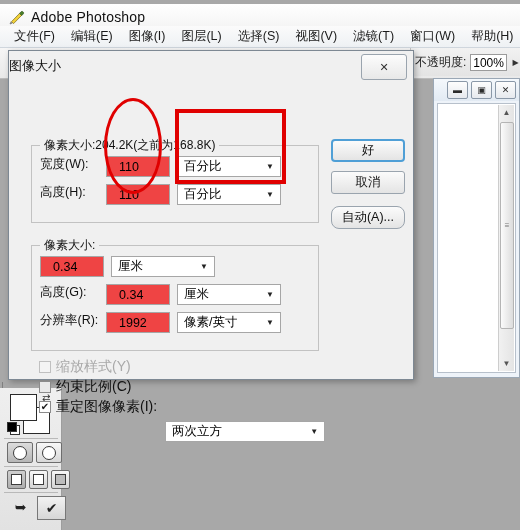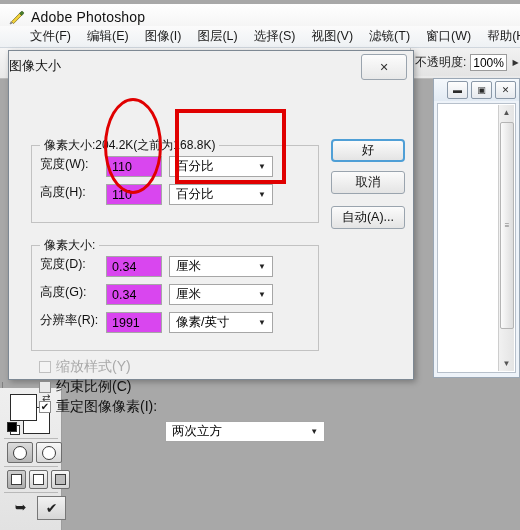--- a/index.html
+++ b/index.html
@@ -13,21 +13,21 @@
     position:absolute;left:0;top:4px;width:520px;height:26px;
     background:linear-gradient(#ffffff,#f3f3f3);
     display:flex;align-items:center;gap:6px;padding-left:8px;box-sizing:border-box;
   }
   #app-title{font-size:14px;letter-spacing:.2px;color:#111;}
   .ps-icon{width:17px;height:17px;position:relative;display:inline-block;}
   #app-menubar{
     position:absolute;left:0;top:26px;width:520px;height:22px;
     background:linear-gradient(#fbfbfb,#eef1f4);
     border-bottom:1px solid #cfd6dd;
-    display:flex;align-items:center;box-sizing:border-box;padding-left:22px;
+    display:flex;align-items:center;box-sizing:border-box;padding-left:6px;
   }
   .menu-item{
     font-size:12.5px;padding:2px 8px;color:#1a1a1a;white-space:nowrap;cursor:default;
   }
   
   #options-strip{
     position:absolute;left:0;top:48px;width:520px;height:30px;
     background:linear-gradient(#f6f6f6,#e9e9e9);border-bottom:1px solid #bbb;
   }
   .blur-blob{position:absolute;background:#8d8d8d;border-radius:6px;filter:blur(3px);opacity:.85;}
@@ -137,22 +137,22 @@
     position:absolute;margin:0;padding:0;border:1px solid #c2c2c2;background:transparent;
   }
   fieldset.group > legend{
     margin-left:8px;padding:0 4px;font-size:12px;color:#111;
   }
   #group-pixel{left:22px;top:86px;width:286px;height:84px;}
   #group-doc{left:22px;top:186px;width:286px;height:112px;}
   .field-row{display:flex;align-items:flex-start;height:26px;margin:2px 0 0 8px;}
   .field-label{width:66px;font-size:12.5px;color:#111;}
   .field-input{
-    width:56px;height:21px;background:#d946ef;border:1px solid #a6a6a6;
-    font-size:12.5px;line-height:21px;padding-left:5px;box-sizing:border-box;color:#000;
+    width:64px;height:21px;background:#ef4444;border:1px solid #a6a6a6;
+    font-size:12.5px;line-height:21px;padding-left:12px;box-sizing:border-box;color:#000;
   }
   .field-select{
     margin-left:7px;width:104px;height:21px;background:#fff;border:1px solid #a6a6a6;
     font-size:12.5px;line-height:21px;padding-left:6px;box-sizing:border-box;color:#000;
     display:flex;align-items:center;justify-content:space-between;padding-right:6px;
   }
   .caret{font-size:8px;color:#222;}
   
   #check-area{position:absolute;left:30px;top:306px;width:300px;}
   .check-row{display:flex;align-items:center;height:20px;}
@@ -173,21 +173,21 @@
   
   .dlg-btn{
     position:absolute;left:322px;width:74px;height:23px;
     border:1px solid #9aa4ae;border-radius:3px;
     background:linear-gradient(#fbfbfb,#e4e4e4);
     display:flex;align-items:center;justify-content:center;
     font-size:12.5px;color:#111;box-sizing:border-box;
   }
   #btn-ok{top:88px;border:2px solid #4f9fd6;border-radius:4px;}
   #btn-cancel{top:120px;}
-  #btn-auto{top:155px;}
+  #btn-auto{top:155px;border-radius:8px;}
   
   #annot-ellipse{
     position:absolute;left:104px;top:98px;width:52px;height:90px;
     border:3.5px solid #e00000;border-radius:50%;pointer-events:none;
   }
   #annot-rect{
     position:absolute;left:175px;top:109px;width:103px;height:67px;
     border:4px solid #e00000;pointer-events:none;
   }
   
@@ -320,40 +320,39 @@
         <span>百分比</span>
         <span class="caret">▼</span>
       </span>
     </div>
   </fieldset>
 
   <fieldset class="group" id="group-doc">
     <legend>像素大小:</legend>
 
     <div class="field-row">
-      <span class="field-label">宽度(D):</span>
       <span class="field-input">0.34</span>
       <span class="field-select">
         <span>厘米</span>
         <span class="caret">▼</span>
       </span>
     </div>
 
     <div class="field-row">
       <span class="field-label">高度(G):</span>
       <span class="field-input">0.34</span>
       <span class="field-select">
         <span>厘米</span>
         <span class="caret">▼</span>
       </span>
     </div>
 
     <div class="field-row">
       <span class="field-label">分辨率(R):</span>
-      <span class="field-input">1991</span>
+      <span class="field-input">1992</span>
       <span class="field-select">
         <span>像素/英寸</span>
         <span class="caret">▼</span>
       </span>
     </div>
   </fieldset>
 
   <div id="check-area">
     <div class="check-row">
       <span class="cbox disabled"></span>

